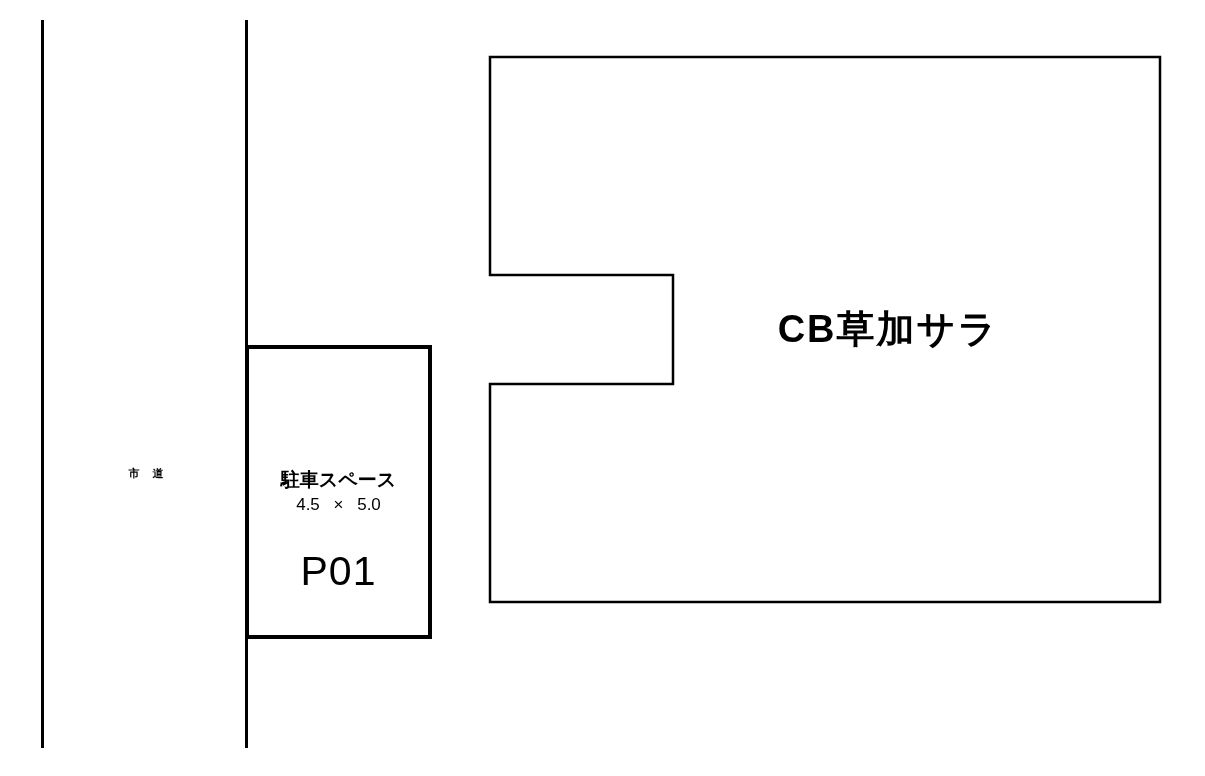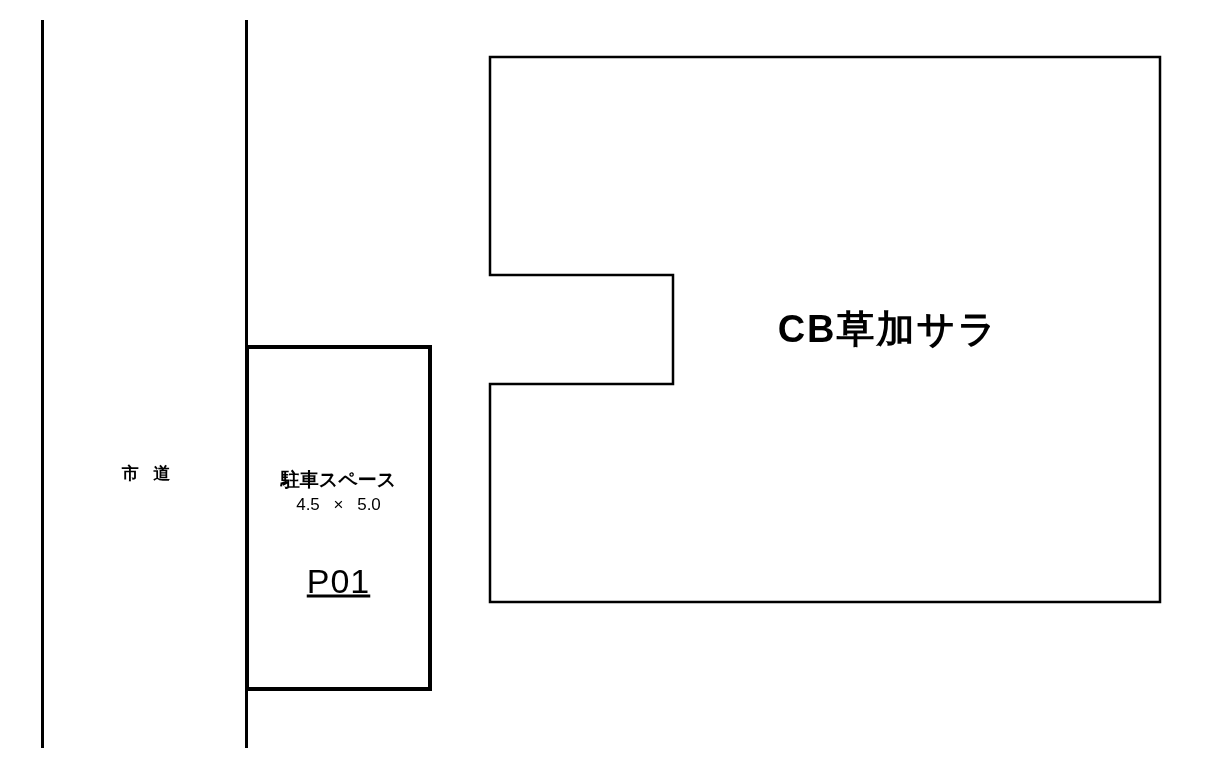--- a/index.html
+++ b/index.html
@@ -25,21 +25,21 @@
     background: #000000;
   }
   .road-line.left  { left: 41px; }
   .road-line.right { left: 245px; }
 
   .road-label {
     position: absolute;
     left: 146px;
     top: 473px;
     transform: translate(-50%, -50%);
-    font-size: 17px;
+    font-size: 11px;
     font-weight: 600;
     word-spacing: 10px;
     white-space: nowrap;
   }
 
   
   .building-svg {
     position: absolute;
     left: 0;
     top: 0;
@@ -63,21 +63,21 @@
     letter-spacing: 2px;
     white-space: nowrap;
   }
 
   
   .parking {
     position: absolute;
     left: 245px;
     top: 345px;
     width: 187px;
-    height: 346px;
+    height: 294px;
     border: 4px solid #000000;
     box-sizing: border-box;
     background: #ffffff;
   }
   .parking .centered {
     position: absolute;
     left: 50%;
     transform: translate(-50%, -50%);
     white-space: nowrap;
   }
@@ -86,25 +86,24 @@
     font-size: 19px;
     font-weight: 600;
   }
   .parking-dims {
     top: 156px;
     font-size: 17px;
     font-weight: 500;
     word-spacing: 9px;
   }
   .parking-id {
-    top: 232px;
-    font-size: 34px;
+    top: 222px;
+    font-size: 41px;
     font-weight: 400;
     letter-spacing: 1px;
-    text-decoration: underline;
   }
 </style>
 </head>
 <body>
 
 <div>
 
   <div class="road-line left"></div>
   <div class="road-line right"></div>
 

